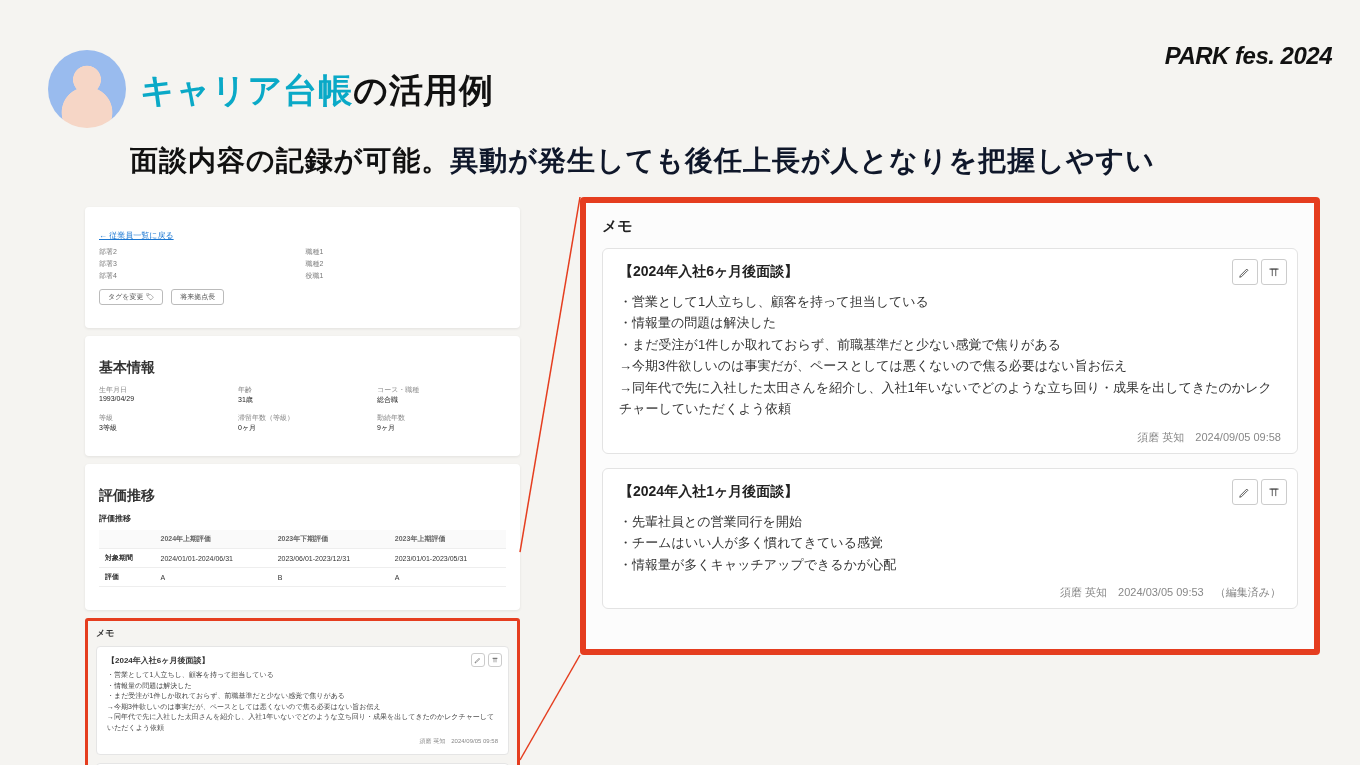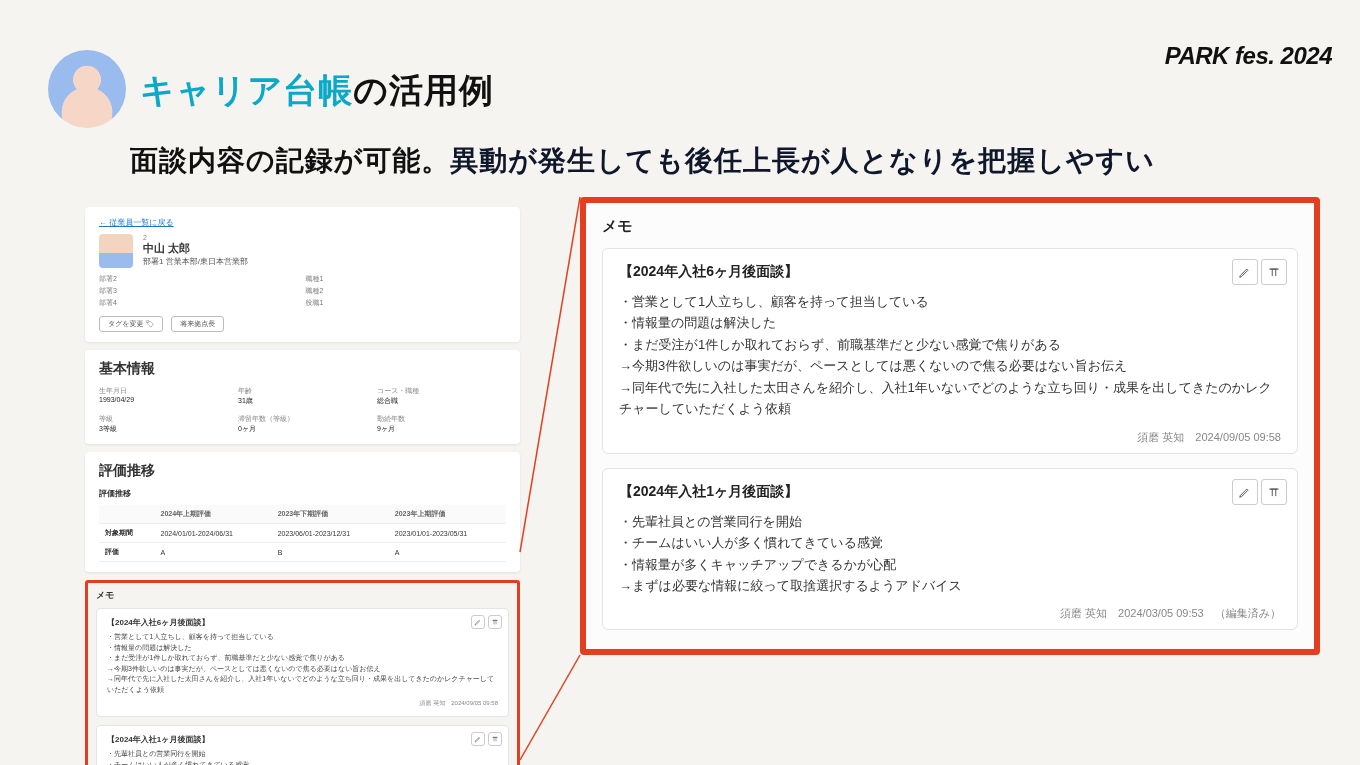--- a/index.html
+++ b/index.html
@@ -63,21 +63,21 @@
     left: 85px;
     top: 207px;
     width: 435px;
     font-size: 8px;
     color:#333;
   }
   .card {
     background:#fff;
     border-radius: 4px;
     box-shadow: 0 1px 3px rgba(0,0,0,0.08);
-    padding: 10px 14px;
+    padding: 23px 14px;
     margin-bottom: 8px;
   }
   .backlink { color:#1976d2; font-size:8px; margin-bottom:6px; display:block; text-decoration:underline; }
 
   .profile-row { display:flex; gap:10px; }
   .profile-pic {
     width:34px;height:34px;border-radius:4px;
     background: linear-gradient(to bottom,#f2d5c0 0 55%, #9be 56% 100%);
   }
   .profile-info .idnum { color:#888; font-size:7px; }
@@ -163,31 +163,20 @@
   <span class="hl">キャリア台帳</span><span>の活用例</span>
 </h1>
 <div class="subtitle">
   <span class="part-a">面談内容の記録が可能。</span><span class="part-b">異動が発生しても後任上長が人となりを把握しやすい</span>
 </div>
 
 <div class="mini">
 
   <div class="card">
     <span class="backlink">← 従業員一覧に戻る</span>
-    <div class="profile-row">
-      <div class="profile-pic"></div>
-      <div class="profile-info">
-        <div class="idnum">2</div>
-        <div class="name">中山 太郎</div>
-        <div class="dept">
-          <span>部署1</span>
-          <span>営業本部/東日本営業部</span>
-        </div>
-      </div>
-    </div>
     <div class="profile-grid">
       <span>部署2</span>
         <span></span>
         <span>職種1</span>
         <span></span>
       <span>部署3</span>
         <span></span>
         <span>職種2</span>
         <span></span>
       <span>部署4</span>
@@ -342,21 +331,20 @@
       <span class="ibtn">
           <svg viewBox="0 0 24 24">
             <path d="M6 7h12M9 7v12m6-12v12M4 7h16"></path>
           </svg>
         </span>
     </div>
     <div class="hd">【2024年入社1ヶ月後面談】</div>
     <div class="ln">・先輩社員との営業同行を開始</div>
     <div class="ln">・チームはいい人が多く慣れてきている感覚</div>
     <div class="ln">・情報量が多くキャッチアップできるかが心配</div>
-    <div class="ln">→まずは必要な情報に絞って取捨選択するようアドバイス</div>
     <div class="sig">須磨 英知　2024/03/05 09:53　（編集済み）</div>
   </div>
 </div>
 
 <svg class="connector">
   <line x1="520" y1="552" x2="580" y2="197"></line>
   <line x1="520" y1="760" x2="580" y2="655"></line>
 </svg>
 
 </body></html>

